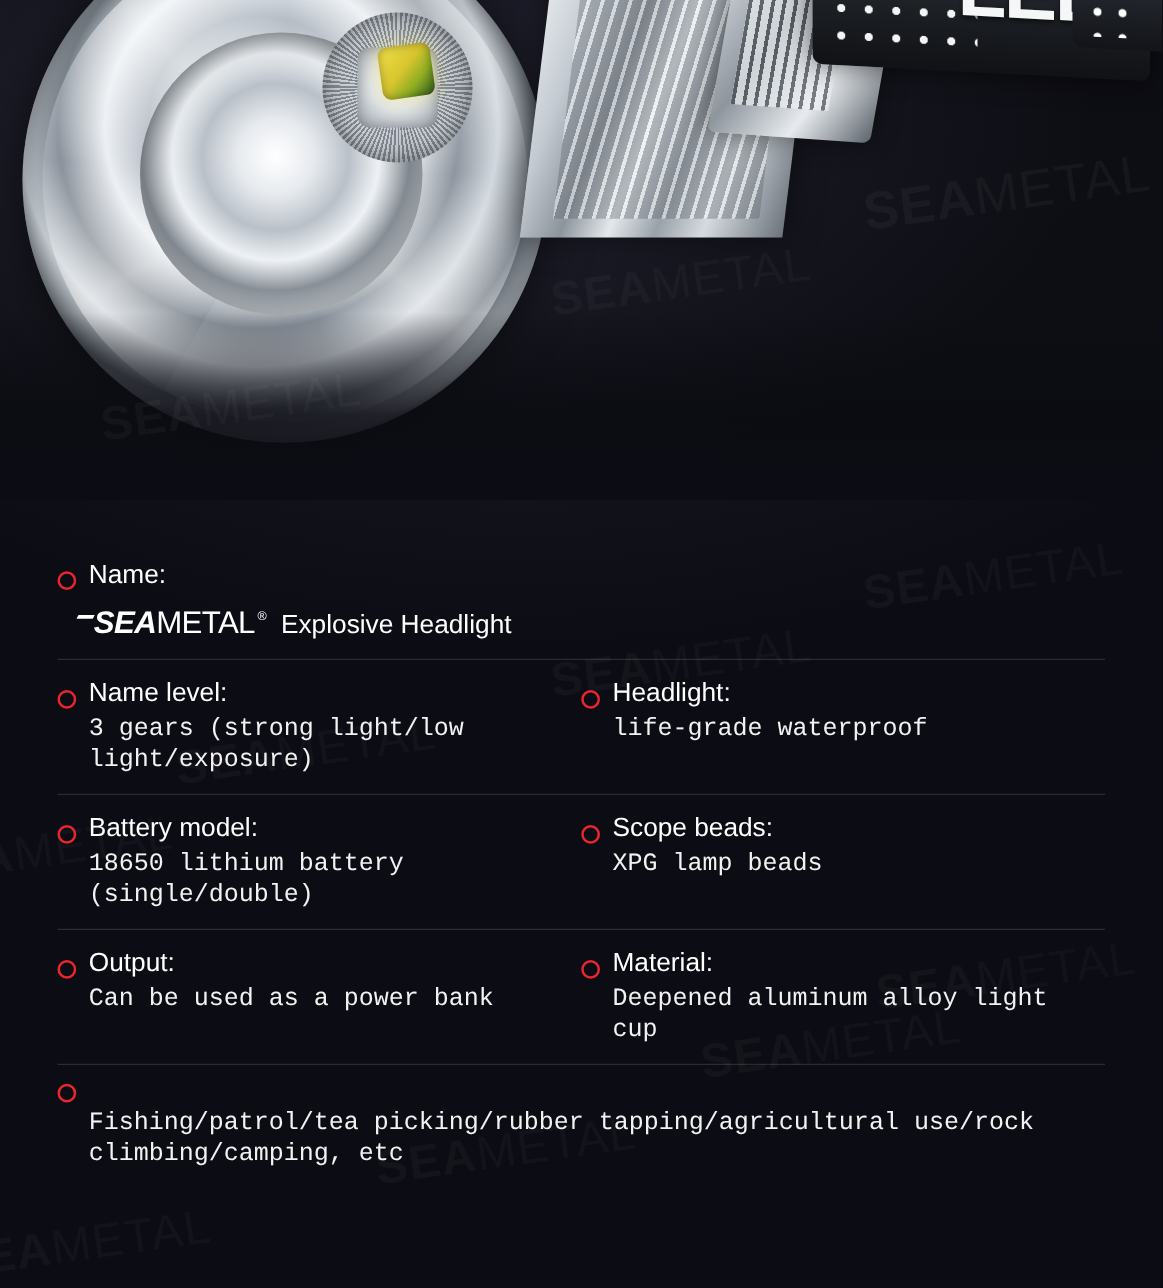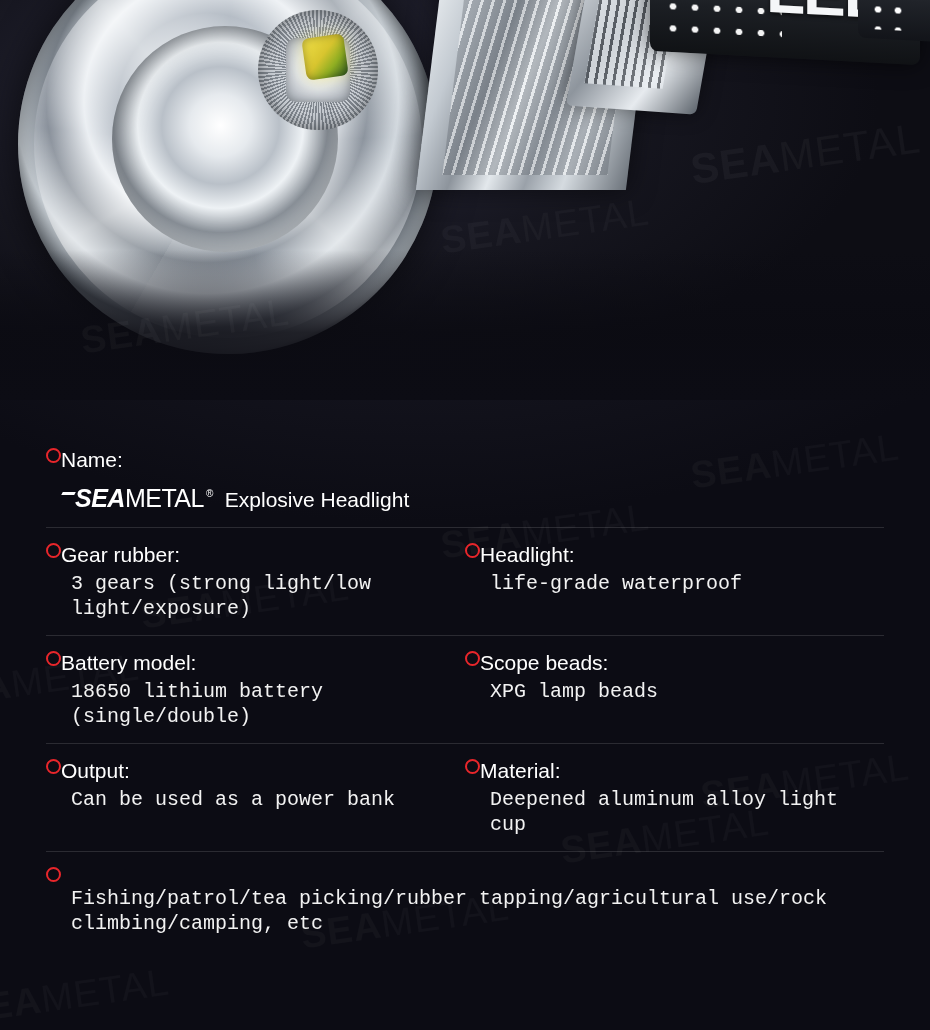--- a/index.html
+++ b/index.html
@@ -241,21 +241,22 @@
     background: rgba(255,255,255,0.13);
   }
   .cols {
     display: flex;
   }
   .col { width: 50%; box-sizing: border-box; padding-right: 10px; }
   .col-full { width: 100%; }
 
   .label-line {
     display: flex;
-    align-items: flex-start;
+    align-items: flex-end;
+    gap: 10px;
   }
   .bullet {
     flex: 0 0 auto;
     width: 15px; height: 15px;
     border: 2.5px solid #e8262b;
     border-radius: 50%;
     box-sizing: border-box;
   }
   .label {
     font-size: 21px;
@@ -380,21 +381,21 @@
           </div>
         </div>
       </div>
     </div>
 
     <div class="row">
       <div class="cols">
         <div class="col">
           <div class="label-line">
             <span class="bullet"></span>
-            <span class="label">Gear rubber:</span>
+            <span class="label">Name level:</span>
           </div>
           <div class="value">3 gears (strong light/low light/exposure)</div>
         </div>
         <div class="col">
           <div class="label-line">
             <span class="bullet"></span>
             <span class="label">Headlight:</span>
           </div>
           <div class="value">life-grade waterproof</div>
         </div>

